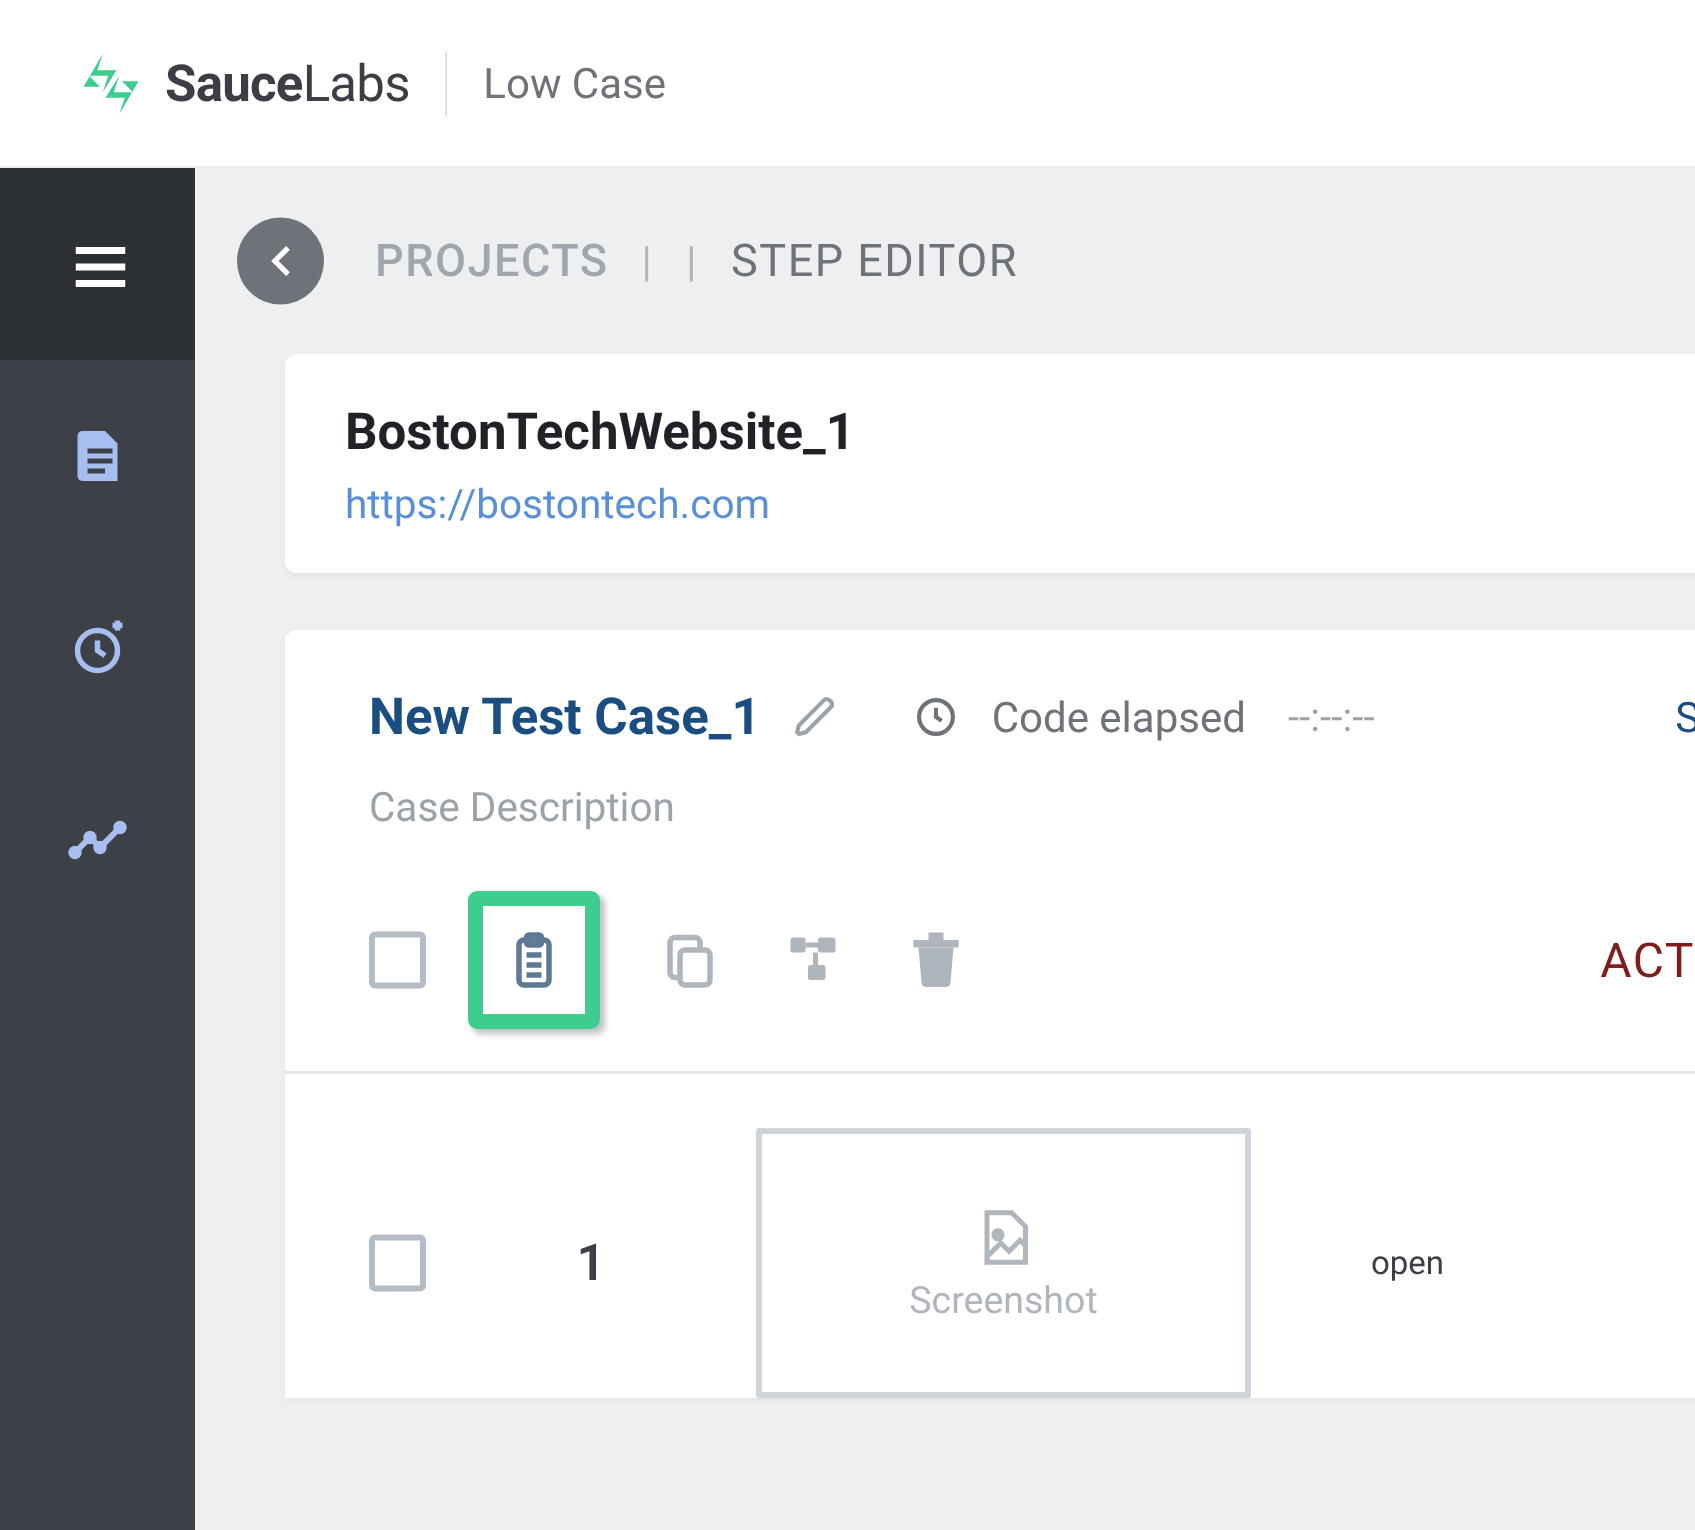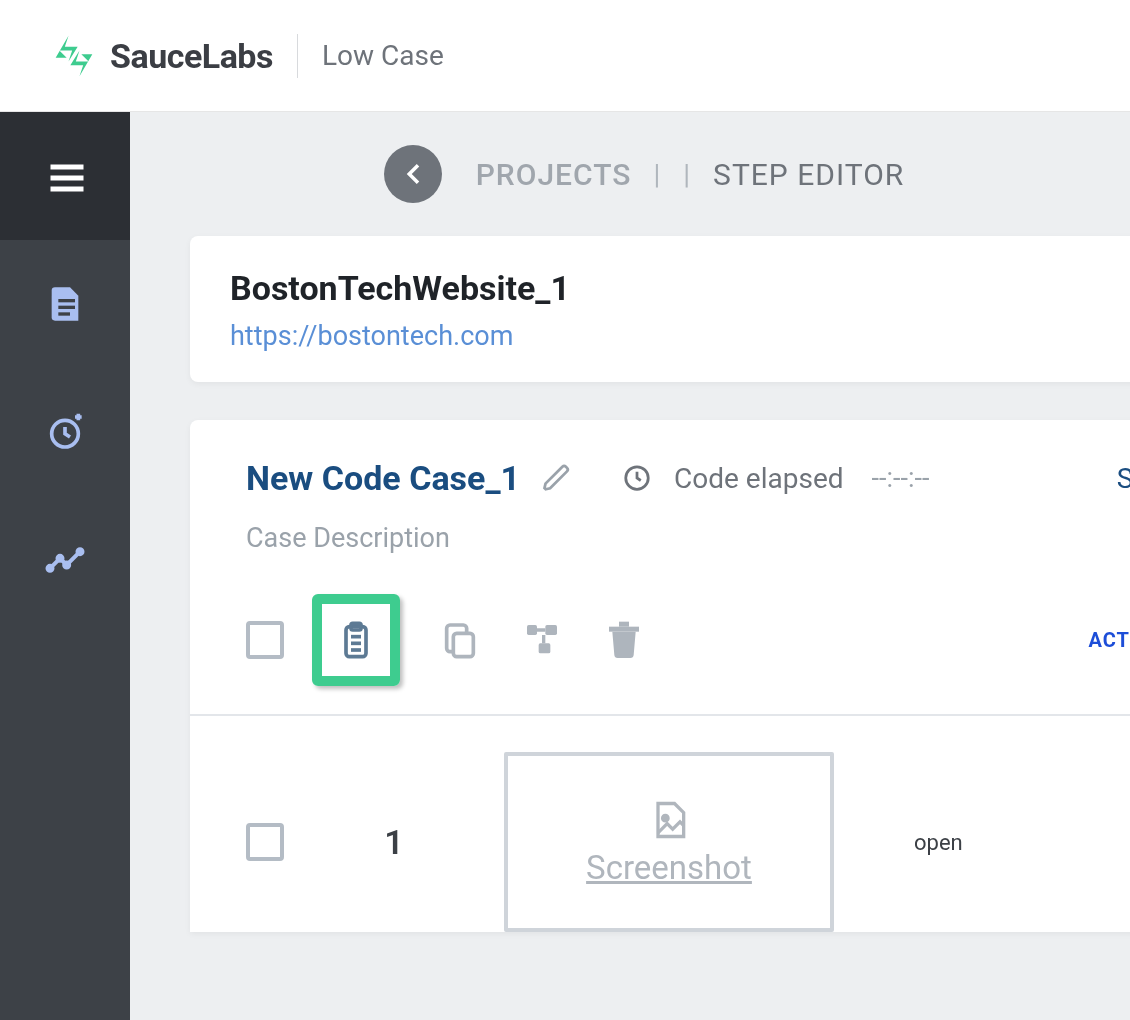--- a/index.html
+++ b/index.html
@@ -33,21 +33,21 @@
     height: 44px;
     position: relative;
   }
   .logo-mark svg { display:block; }
   .logo-text {
     font-size: 34px;
     font-weight: 700;
     color: #3b3e44;
     letter-spacing: -0.5px;
   }
-  .logo-text .labs-light { font-weight: 700; margin-top: 22px; }
+  .logo-text .labs-light { font-weight: 400; margin-top: 22px; }
   .top-divider {
     width: 1px;
     height: 44px;
     background: #d8dadd;
     margin: 0 24px;
   }
   .product-label {
     font-size: 28px;
     color: #6e737a;
     font-weight: 400;
@@ -88,21 +88,20 @@
     background: #edeff1;
     padding: 0;
     overflow: hidden;
   }
 
   .breadcrumb-row {
     height: 124px;
     display: flex;
     align-items: center;
     padding-left: 28px;
-    justify-content: center;
   }
   .back-btn {
     width: 58px;
     height: 58px;
     border-radius: 50%;
     background: #6e737a;
     display: flex;
     align-items: center;
     justify-content: center;
     margin-right: 34px;
@@ -223,23 +222,23 @@
     border: 10px solid #3ecc8f;
     border-radius: 6px;
     padding: 14px 12px;
     display:flex;align-items:center;justify-content:center;
     box-shadow: 3px 3px 4px rgba(0,0,0,0.25);
     margin-left: -10px;
   }
   .paste-highlight .tb-icon { color:#5d7a94; }
   .act-label {
     margin-left: auto;
-    font-size: 20px;
-    font-weight: 700;
-    color: #1d4ed8;
+    font-size: 32px;
+    font-weight: 400;
+    color: #7f1d1d;
     letter-spacing: 1px;
   }
 
   
   .steps-divider {
     height: 2px;
     background: #e3e6ea;
     margin-top: 28px;
   }
   .step-row {
@@ -269,21 +268,21 @@
     display:flex;
     flex-direction:column;
     align-items:center;
     justify-content:center;
     color:#b0b6bd;
     gap:6px;
     position:relative;
   }
   .screenshot-box .img-icon { width:44px;height:44px; }
   .screenshot-box .img-icon svg{width:44px;height:44px;}
-  .screenshot-label { font-size:33px;text-decoration:underline; }
+  .screenshot-label { font-size:25px; }
   .step-action {
     font-size: 22px;
     color: #3c4046;
     margin-left: 40px;
   }
 
 </style>
 </head>
 <body>
 
@@ -362,21 +361,21 @@
   </div>
 
   <div class="project-card">
     <div class="project-title">BostonTechWebsite_1</div>
     <div class="project-url">https://bostontech.com</div>
   </div>
 
   <div class="case-card">
     <div class="case-header">
       <div class="case-title-row">
-        <span class="case-title">New Code Case_1</span>
+        <span class="case-title">New Test Case_1</span>
         <span class="pencil-icon">
           <svg viewBox="0 0 24 24" fill="none" stroke="#9aa2aa" stroke-width="2.2">
             <path d="M3 21l3.5-.8L20 6.7a2 2 0 0 0 0-2.8l-.9-.9a2 2 0 0 0-2.8 0L2.8 16.5 2 20z"></path>
           </svg>
         </span>
         <span class="clock-icon">
           <svg viewBox="0 0 24 24" fill="none" stroke="#6e737a" stroke-width="2.2">
             <circle cx="12" cy="12" r="9"></circle>
               <path d="M12 7v5l3 2"></path>
           </svg>

